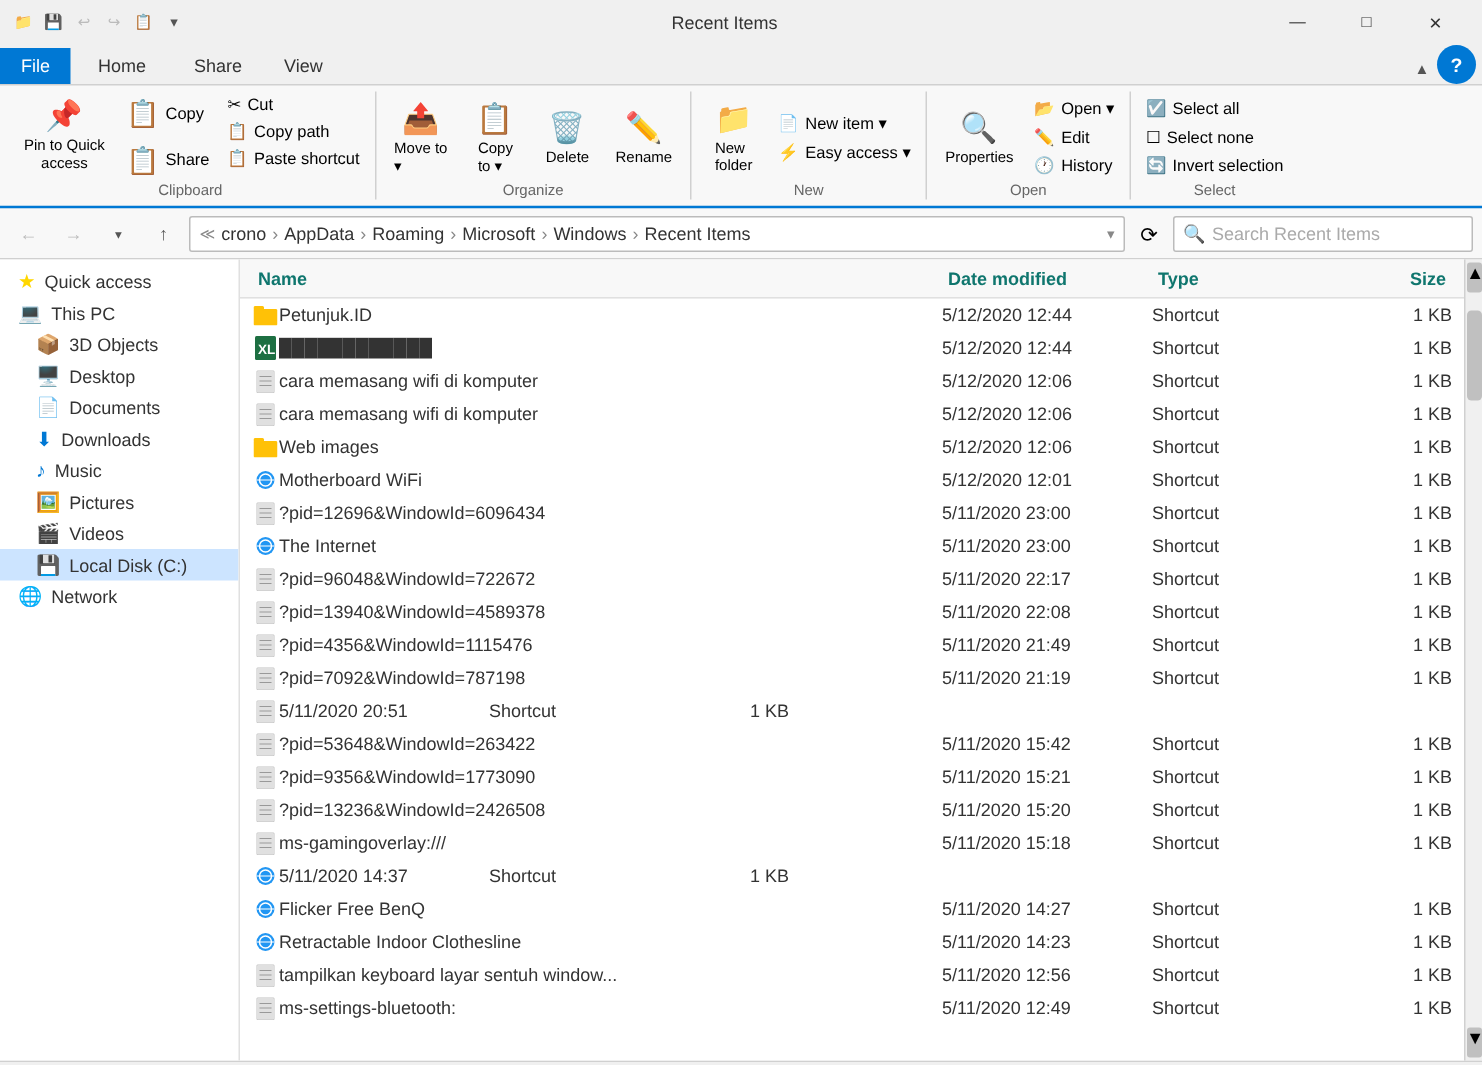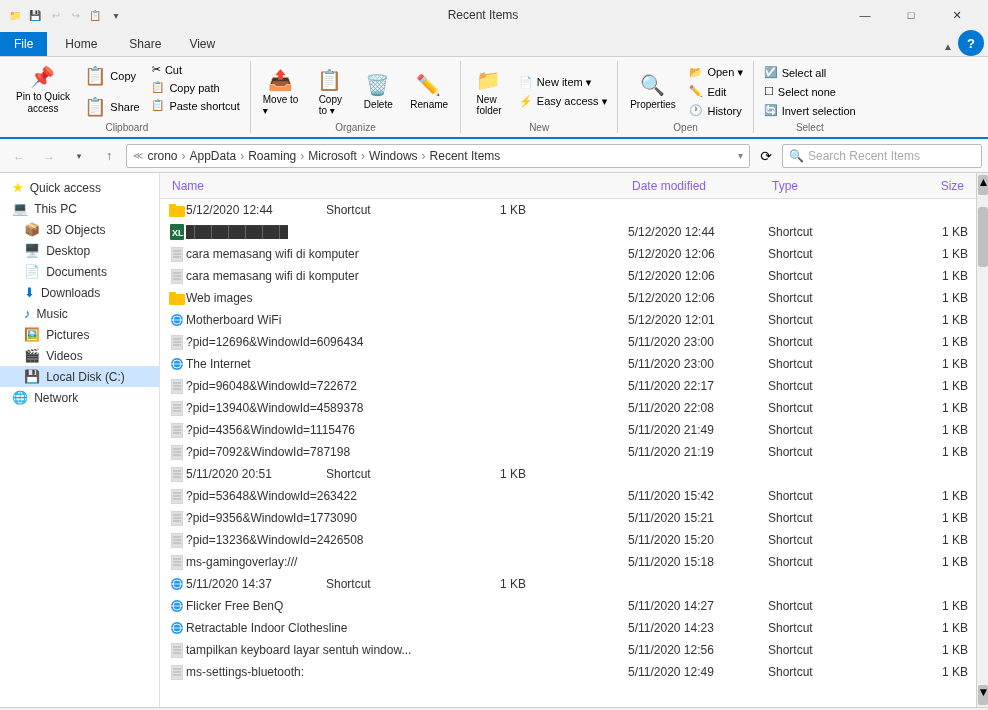--- a/index.html
+++ b/index.html
@@ -73,21 +73,21 @@
     
     .sidebar { width: 160px; background: white; border-right: 1px solid #e0e0e0; overflow-y: auto; padding: 4px 0; flex-shrink: 0; }
     .sidebar-item { display: flex; align-items: center; gap: 6px; padding: 3px 8px 3px 12px; cursor: pointer; font-size: 12px; color: #333; }
     .sidebar-item.selected { background: #cce4ff; }
 
     
     .content { flex: 1; background: white; display: flex; flex-direction: column; overflow: hidden; }
 
     
     .col-headers { display: flex; align-items: center; height: 26px; background: #f8f8f8; border-bottom: 1px solid #e0e0e0; padding: 0 8px; }
-    .col-header { font-size: 12px; color: #8b5cf6; cursor: pointer; padding: 0 4px; }
+    .col-header { font-size: 12px; color: #0f766e; cursor: pointer; padding: 0 4px; font-weight: bold; }
     .col-name { flex: 1; min-width: 200px; }
     .col-date { width: 140px; }
     .col-type { width: 120px; }
     .col-size { width: 80px; text-align: right; }
 
     
     .file-list { flex: 1; overflow-y: auto; }
     .file-row { display: flex; align-items: center; height: 22px; padding: 0 8px; cursor: pointer; }
     .file-icon { width: 18px; height: 18px; margin-right: 0; display: flex; align-items: center; justify-content: center; flex-shrink: 0; font-size: 13px; }
     .file-name { flex: 1; min-width: 200px; font-size: 12px; color: #333; overflow: hidden; text-overflow: ellipsis; white-space: nowrap; }
@@ -356,20 +356,21 @@
     </div>
 
     <div class="file-list" id="file-list">
     <div class="file-row">
     <div class="file-icon">
             <svg width="16" height="14" viewBox="0 0 16 14">
               <rect x="0" y="3" width="16" height="11" rx="1" fill="#FFC107"></rect>
               <rect x="0" y="1" width="7" height="3" rx="1" fill="#FFC107"></rect>
             </svg>
           </div>
+    <div class="file-name">Petunjuk.ID</div>
     <div class="file-date">5/12/2020 12:44</div>
     <div class="file-type">Shortcut</div>
     <div class="file-size">1 KB</div>
   </div>
         <div class="file-row">
     <div class="file-icon">
             <svg width="14" height="16" viewBox="0 0 14 16">
               <rect x="0" y="0" width="14" height="16" rx="1" fill="#1D6F42"></rect>
               <text x="2" y="12" font-size="9" fill="white" font-weight="bold">XL</text>
             </svg>

